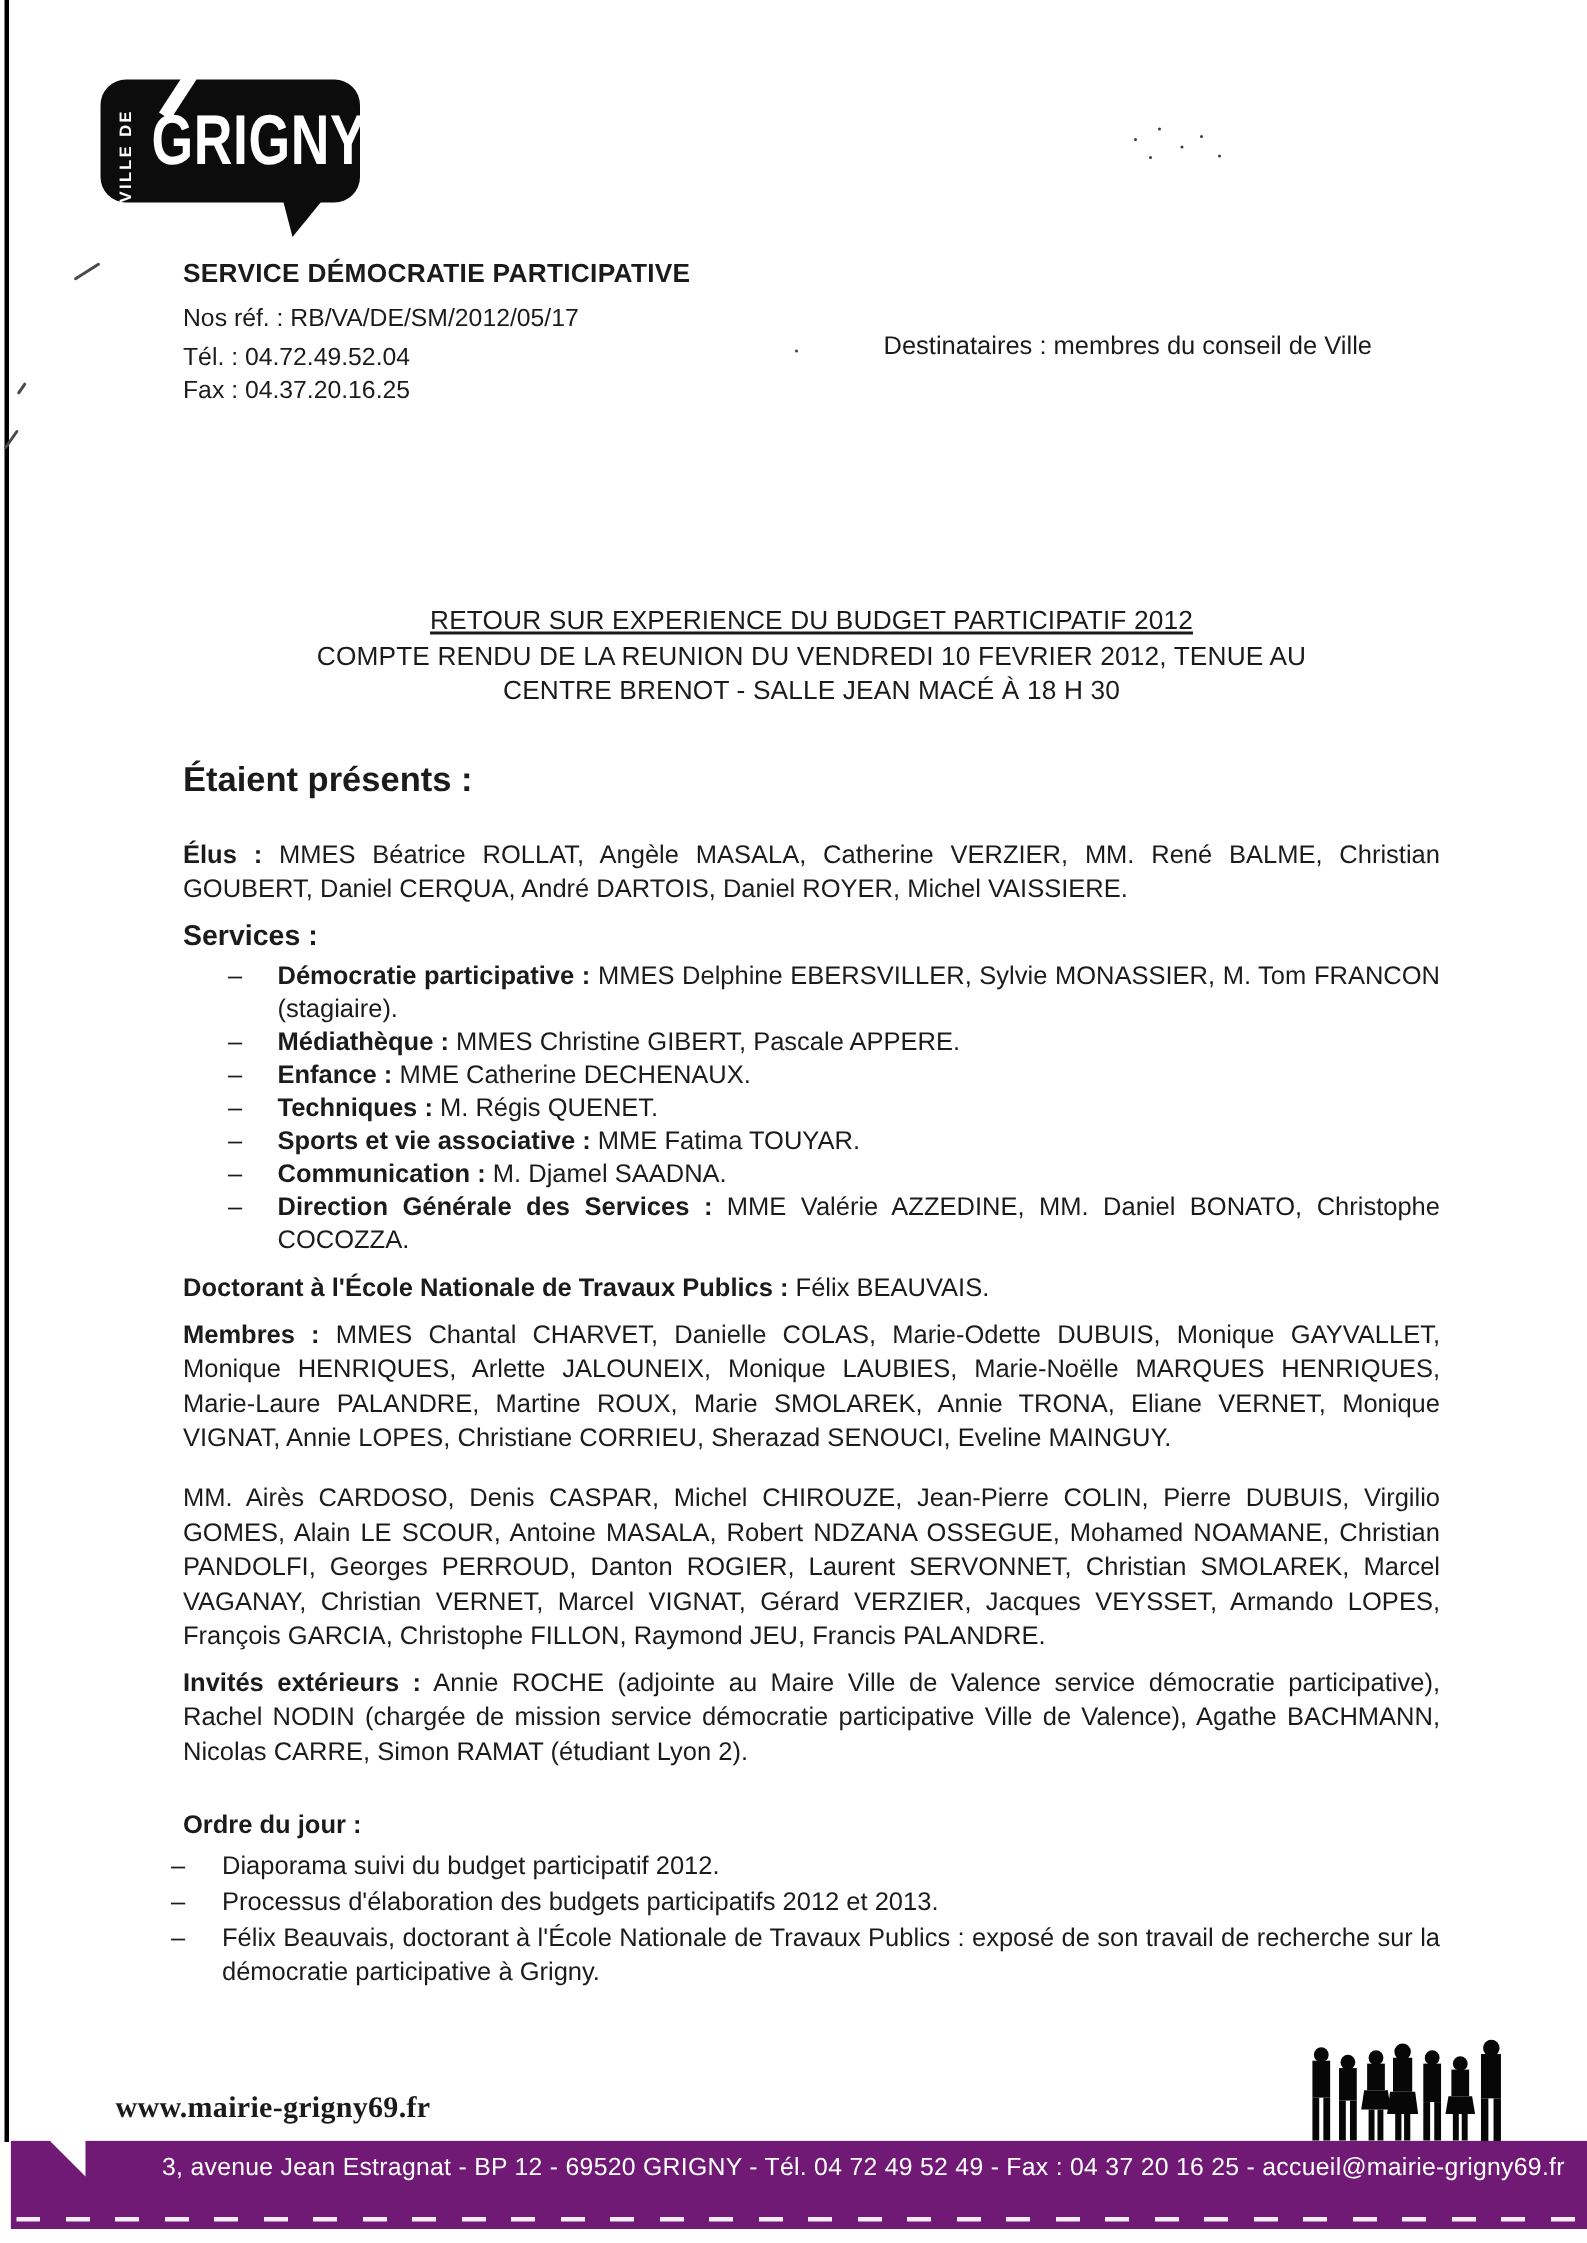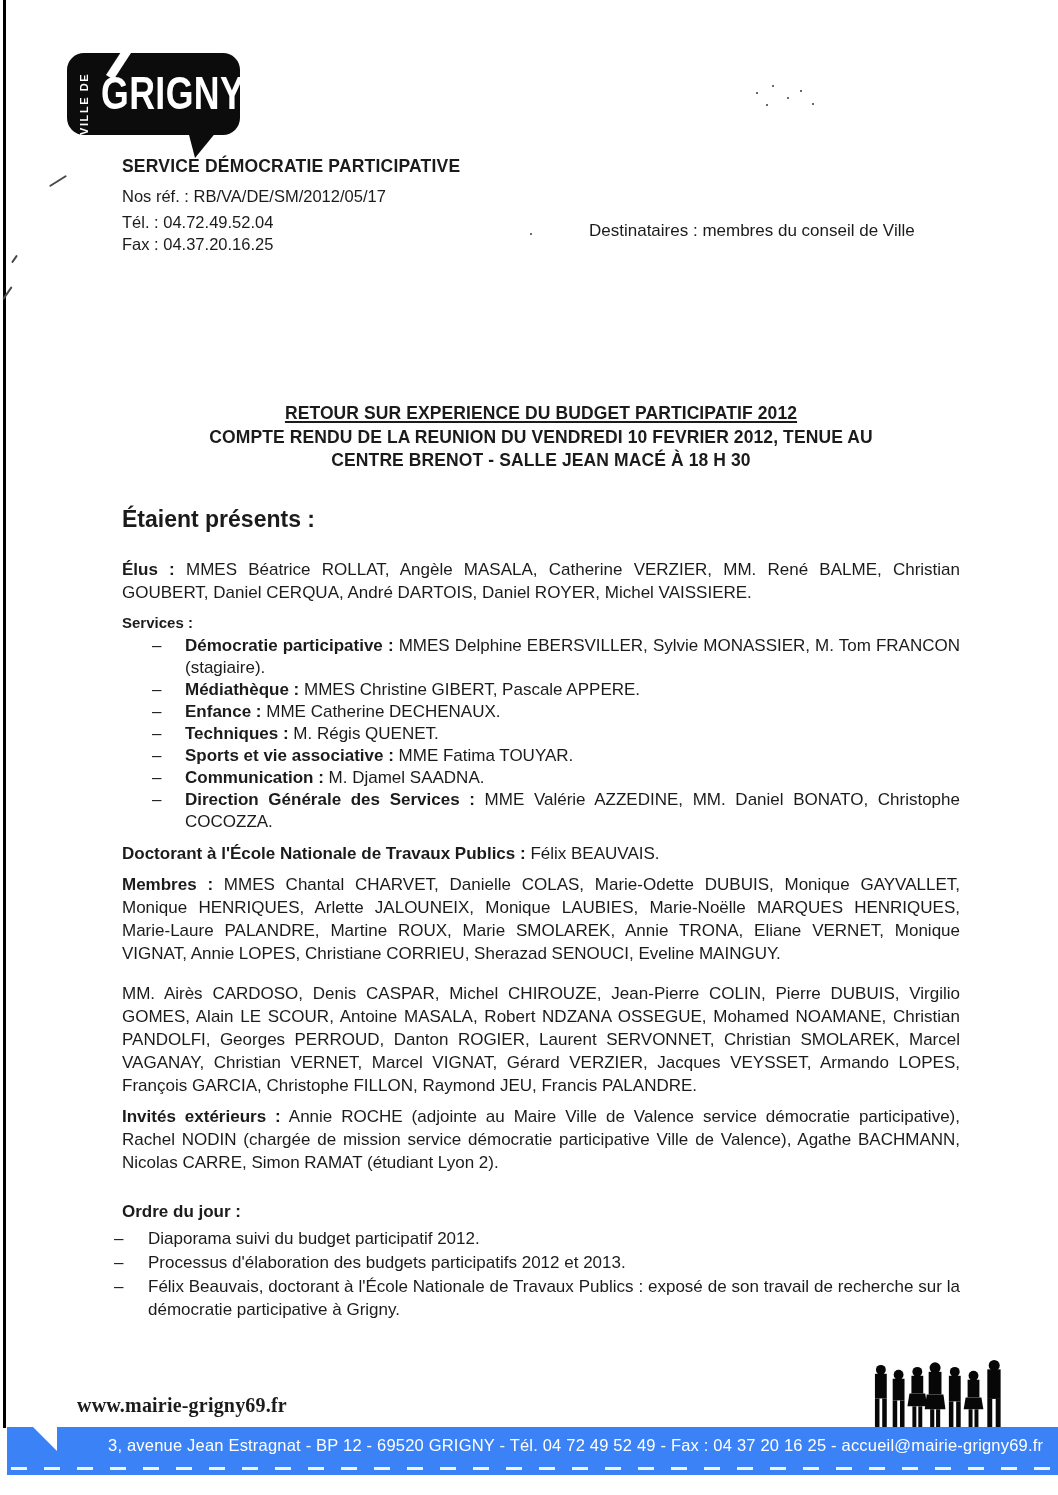--- a/index.html
+++ b/index.html
@@ -22,53 +22,53 @@
     border-top:27px solid #0c0c0c;border-left:7px solid transparent;border-right:22px solid transparent;}
   .logo-notch{position:absolute;left:47px;top:-5px;width:9px;height:32px;background:#fff;transform:rotate(33deg);}
   .logo-ville{position:absolute;left:11px;top:0;height:82px;display:flex;align-items:center;
     color:#fff;font-size:11px;font-weight:bold;letter-spacing:1.6px;
     writing-mode:vertical-rl;transform:rotate(180deg);}
   .logo-city{position:absolute;left:34px;top:15px;width:168px;color:#fff;
     font-size:47px;font-weight:bold;line-height:50px;letter-spacing:0.5px;
     transform:scaleX(0.76);transform-origin:0 0;white-space:nowrap;}
 
   
-  .letterhead{position:absolute;left:122px;top:156px;width:470px;}
+  .letterhead{position:absolute;left:122px;top:172px;width:470px;}
   .lh-service{font-size:17.5px;font-weight:bold;letter-spacing:0.2px;margin-bottom:9px;}
   .lh-line{font-size:16.5px;line-height:20px;}
   .lh-ref{margin-bottom:6px;}
   .lh-handler{margin-bottom:7px;}
   .lh-tel{margin-bottom:2px;}
   .lh-fax{margin-bottom:1px;}
   .recipients{position:absolute;left:589px;top:221px;font-size:17px;}
 
   
   .main{position:absolute;left:122px;top:402px;width:838px;}
-  .title{text-align:center;font-weight:bold;font-size:17.5px;line-height:23.5px;letter-spacing:0.1px;}
+  .title{text-align:center;font-weight:normal;font-size:17.5px;line-height:23.5px;letter-spacing:0.1px;}
   .title .u{text-decoration:underline;text-decoration-thickness:1.5px;text-underline-offset:2px;}
   .present{margin-top:33px;font-weight:bold;font-size:23px;}
   .para{margin-top:25px;font-size:17px;line-height:23px;text-align:justify;}
   .tight{margin-top:8px;}
   .vtight{margin-top:17px;}
-  .services-h{margin-top:10px;font-weight:bold;font-size:15px;}
+  .services-h{margin-top:10px;font-weight:bold;font-size:19px;}
   .svc-list{margin-top:4px;}
   .svc-item{display:flex;font-size:17px;line-height:22px;}
   .svc-item .dash{flex:0 0 33px;padding-left:30px;}
   .svc-item .body{flex:1;text-align:justify;}
   .doctorant{margin-top:9px;font-size:17px;line-height:23px;}
   .ordre-h{margin-top:28px;font-weight:bold;font-size:17px;}
   .agenda-list{margin-top:5px;margin-left:-8px;}
   .agenda-item{display:flex;font-size:17px;line-height:23px;margin-bottom:1px;}
   .agenda-item .dash{flex:0 0 34px;}
   .agenda-item .body{flex:1;text-align:justify;}
   b{font-weight:bold;}
 
   
   .website{position:absolute;left:77px;top:1394px;font-size:20px;font-weight:bold;letter-spacing:0.2px;font-family:Liberation Serif, serif;}
-  .bar{position:absolute;left:7px;top:1427px;width:1051px;height:48px;background:#3b82f6;
+  .bar{position:absolute;left:7px;top:1427px;width:1051px;height:59px;background:#701a75;
     clip-path:polygon(0 0,26px 0,50px 24px,50px 0,100% 0,100% 100%,0 100%);}
   .bar-text{position:absolute;left:101px;top:9px;color:#fff;font-size:16.5px;letter-spacing:0.2px;white-space:nowrap;}
   .bar-dashes{position:absolute;left:4px;right:4px;bottom:5px;height:3px;
     background:repeating-linear-gradient(90deg,#fff 0 16px,transparent 16px 33px);opacity:.92;}
   .people{position:absolute;left:866px;top:1359px;width:148px;height:69px;}
 </style>
 </head>
 <body>
 
 <div class="page">

